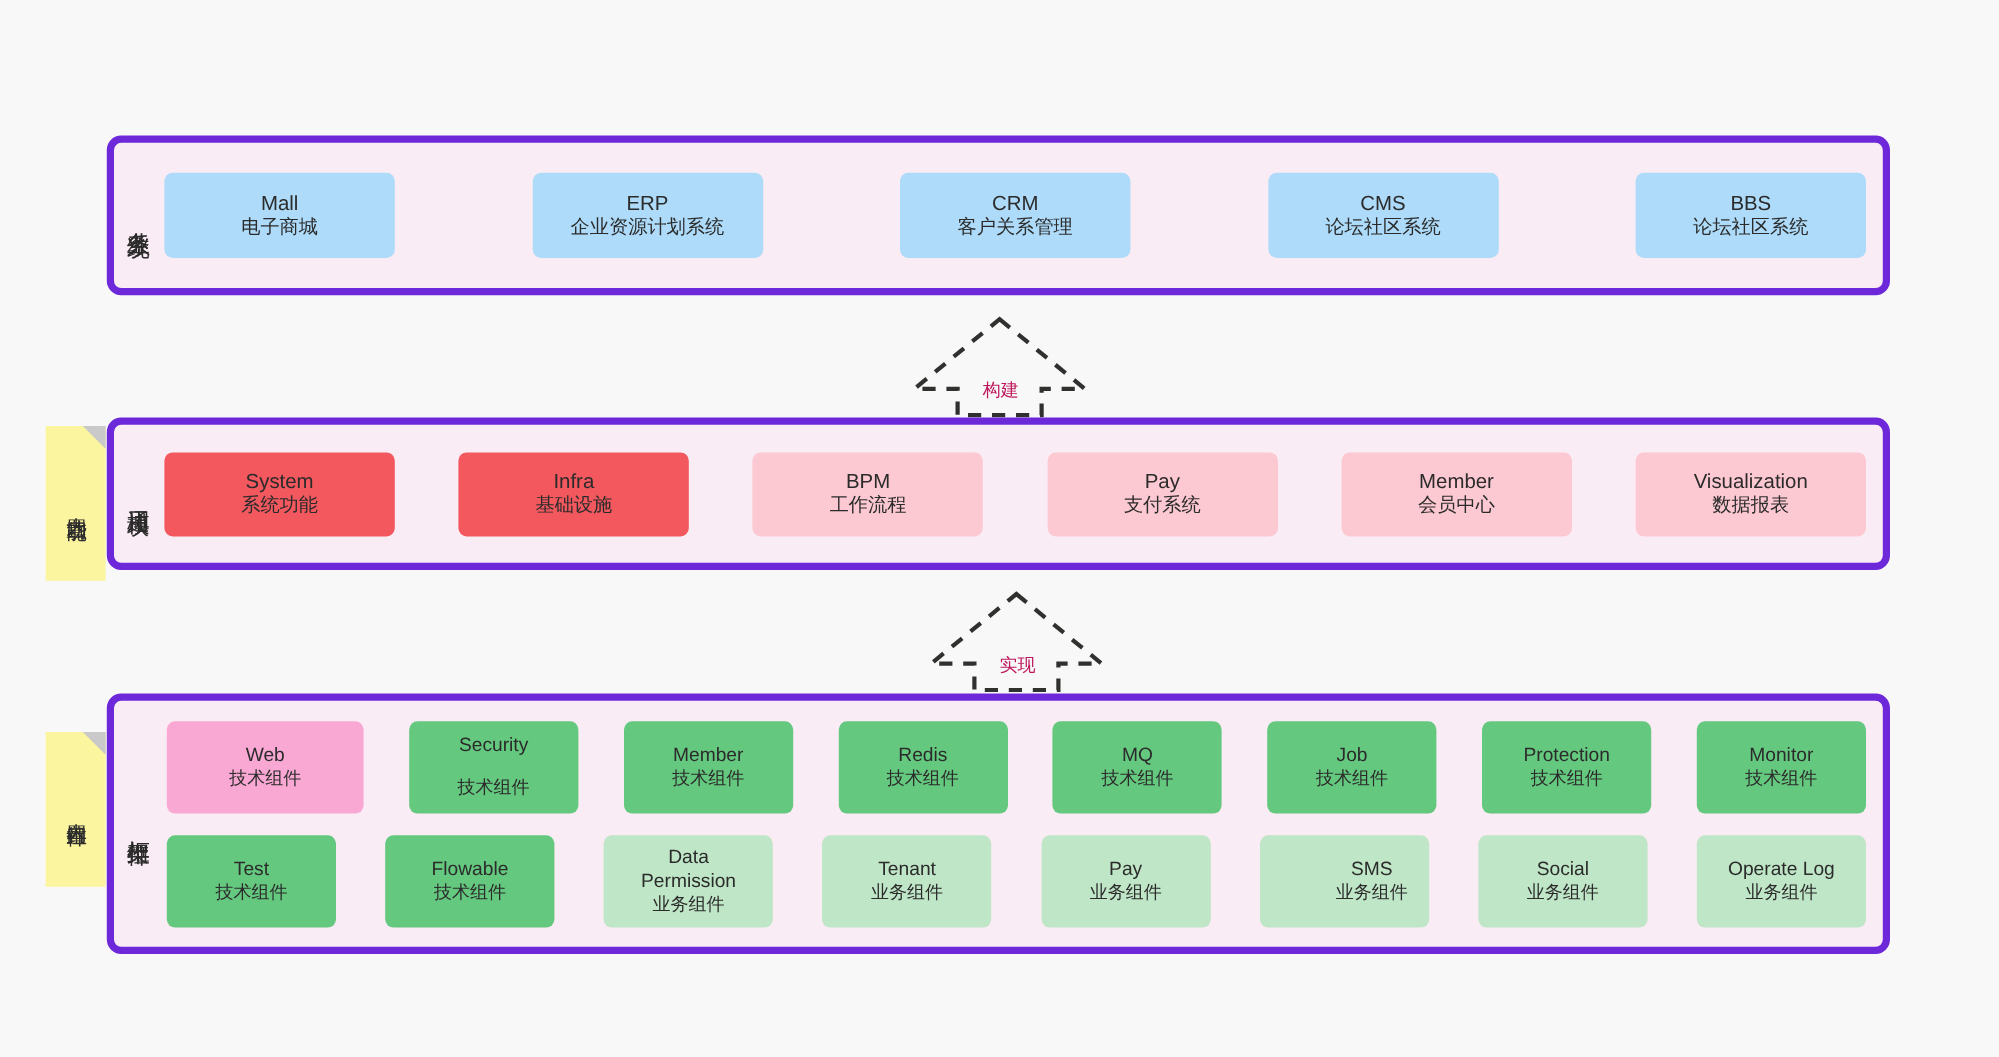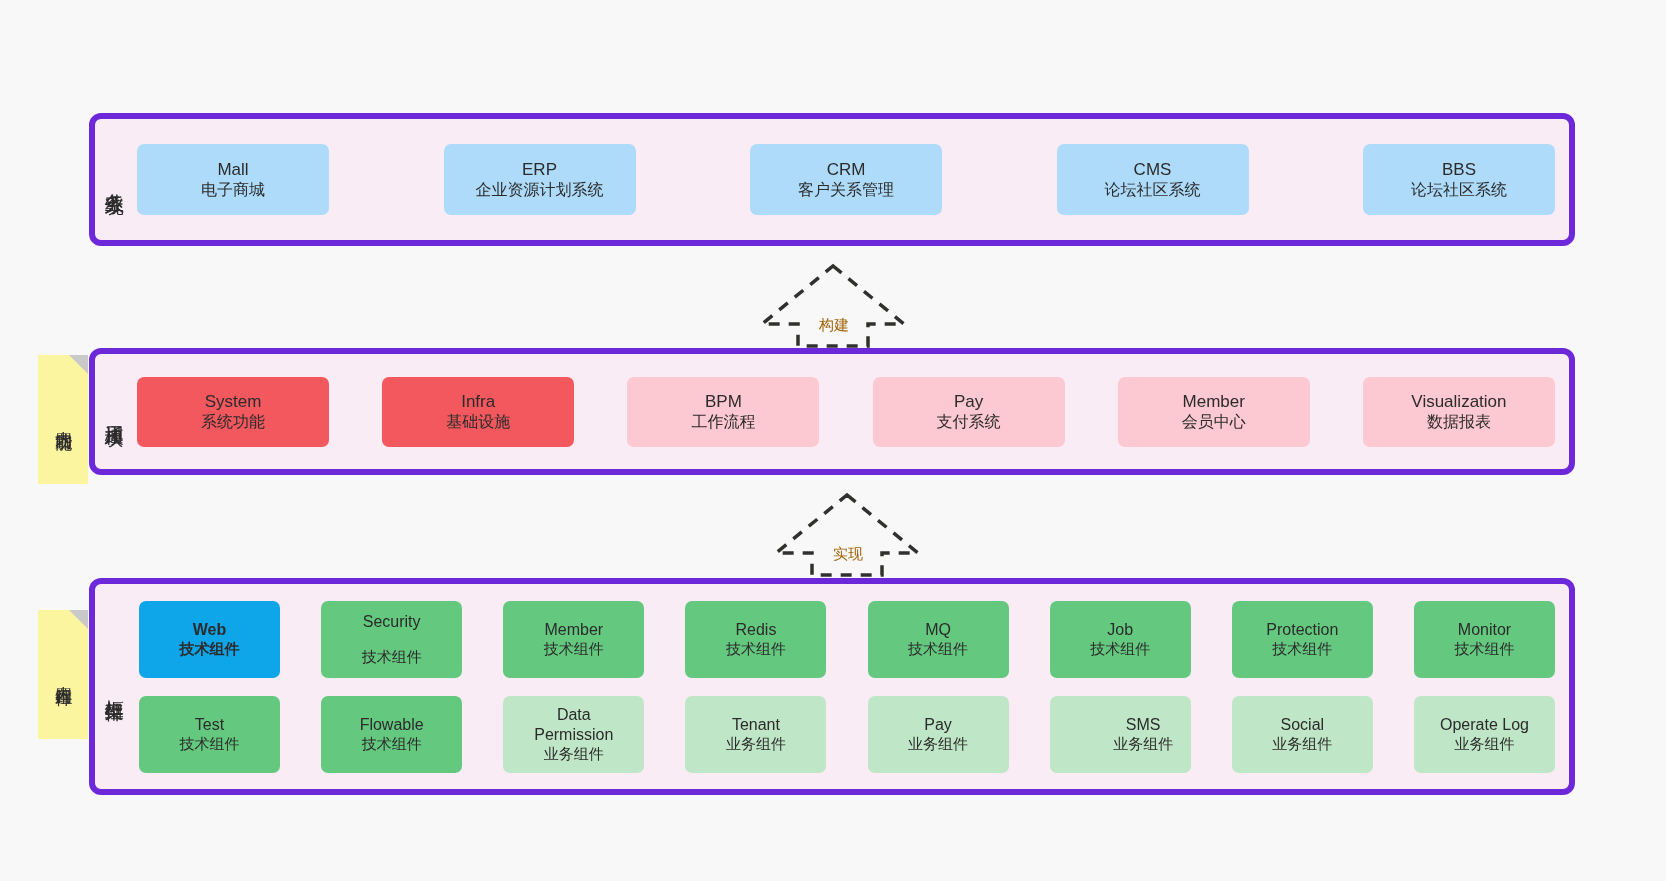--- a/index.html
+++ b/index.html
@@ -105,21 +105,21 @@
     border-top:19px solid #c9c9c9;
     border-left:19px solid transparent;
   }
 
   
   .arrow-wrap{position:absolute;}
   .arrow-wrap svg{display:block;overflow:visible;}
   .arrow-label{
     position:absolute;
     font-size:15px;
-    color:#a16207;
+    color:#be185d;
     background:#f8f8f8;
     padding:0 2px;
     white-space:nowrap;
     user-select:none;
   }
 </style>
 </head>
 <body>
 
 <div class="canvas">
@@ -197,21 +197,21 @@
       <path d="M75 4 L146 62 L110 62 L110 84 L40 84 L40 62 L4 62 Z" stroke="#30302f" stroke-width="3.5" stroke-dasharray="11 9" stroke-linecap="butt" stroke-linejoin="miter" fill="#f8f8f8"></path>
     </svg>
     <span class="arrow-label" style="left:59px;top:54px;">实现</span>
   </div>
 
   <div class="section" style="left:89px;top:578px;width:1486px;height:217px;">
     <div class="section-title">框架组件</div>
     <div class="cards-grid" style="padding:0 14px 0 6px;">
 
       <div class="row">
-        <div class="card small c-green" style="width: 141px; height: 77px; background: #0ea5e9; font-weight: bold;">
+        <div class="card small c-green" style="width: 164px; height: 77px; background: #f9a8d4;">
           <span class="t1">Web</span>
           <span class="t2">技术组件</span>
         </div>
         <div class="card small c-green" style="width: 141px; height: 77px; background: rgb(100, 200, 127); gap: 16px;">
           <span class="t1">Security</span>
           <span class="t2">技术组件</span>
         </div>
         <div class="card small c-green" style="width: 141px; height: 77px; background: rgb(100, 200, 127);">
           <span class="t1">Member</span>
           <span class="t2">技术组件</span>

